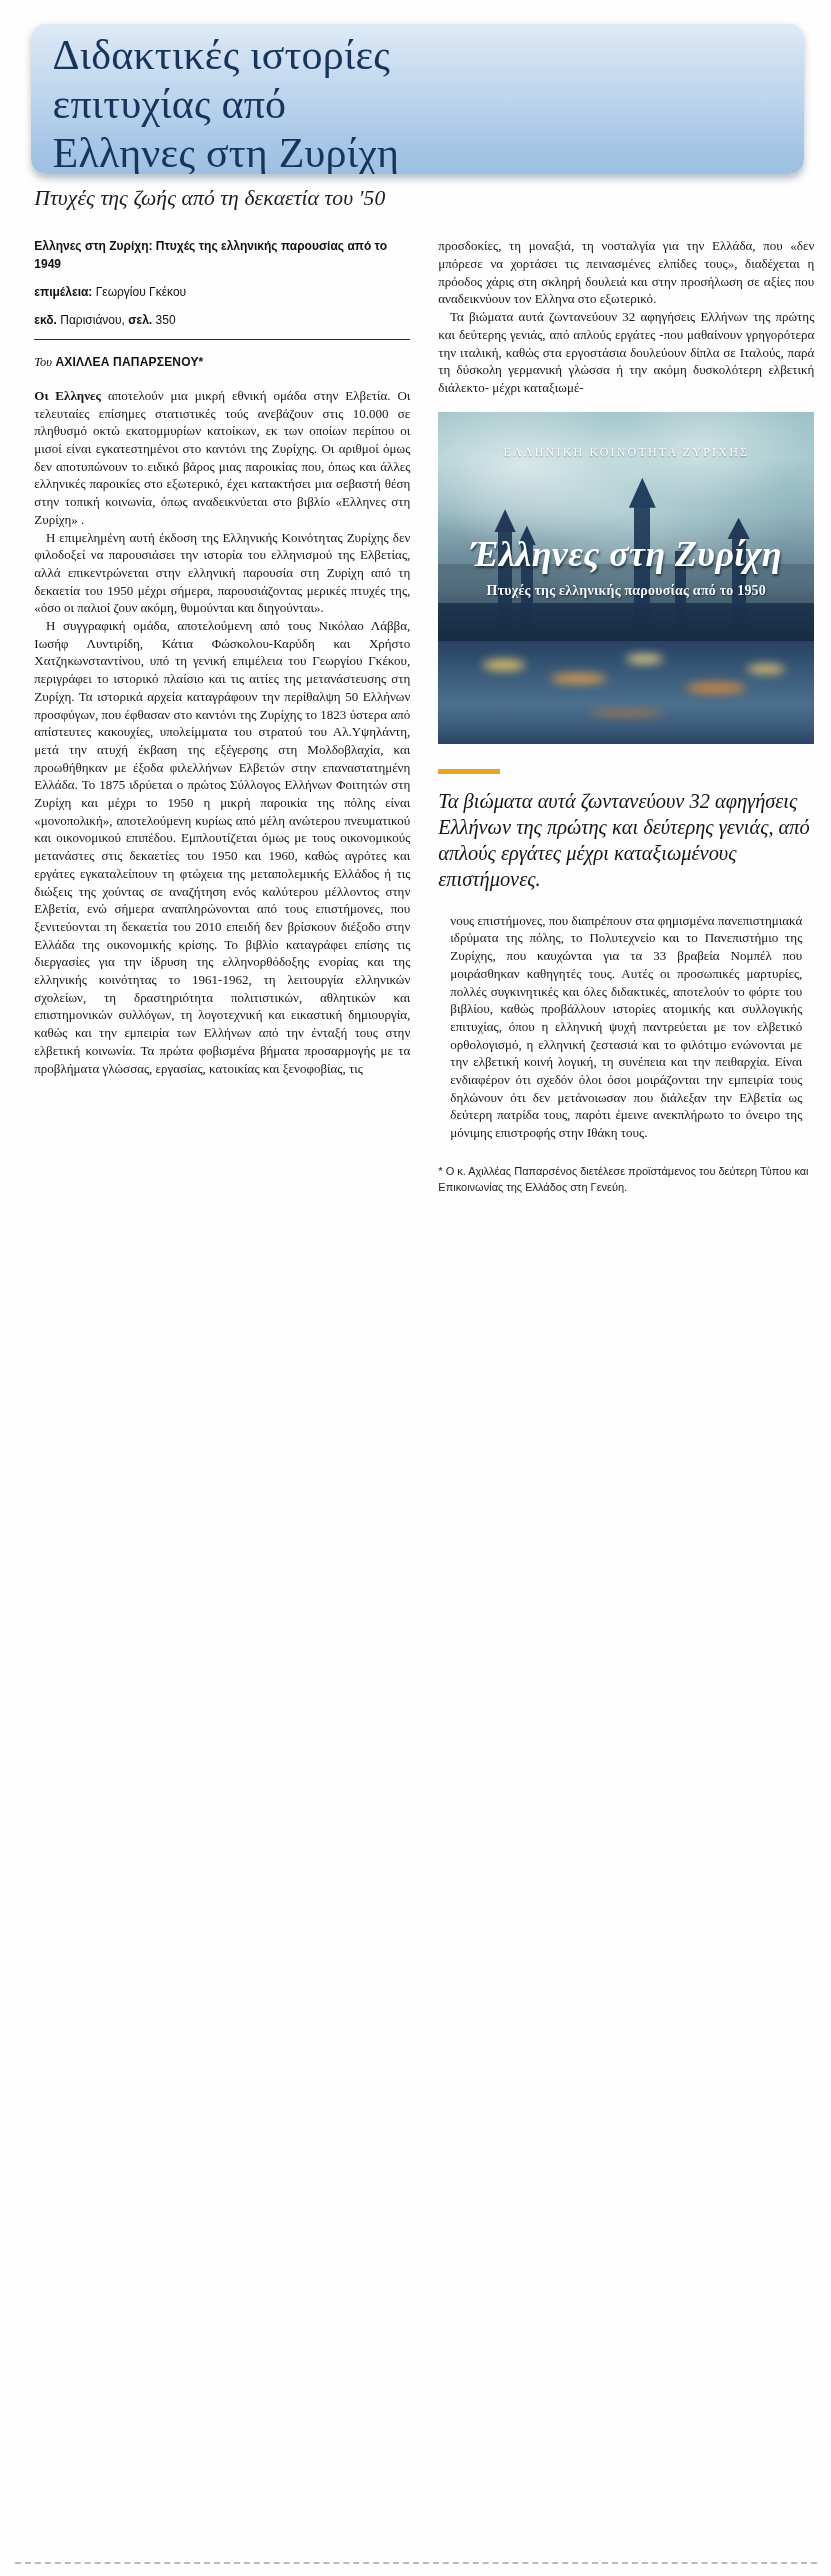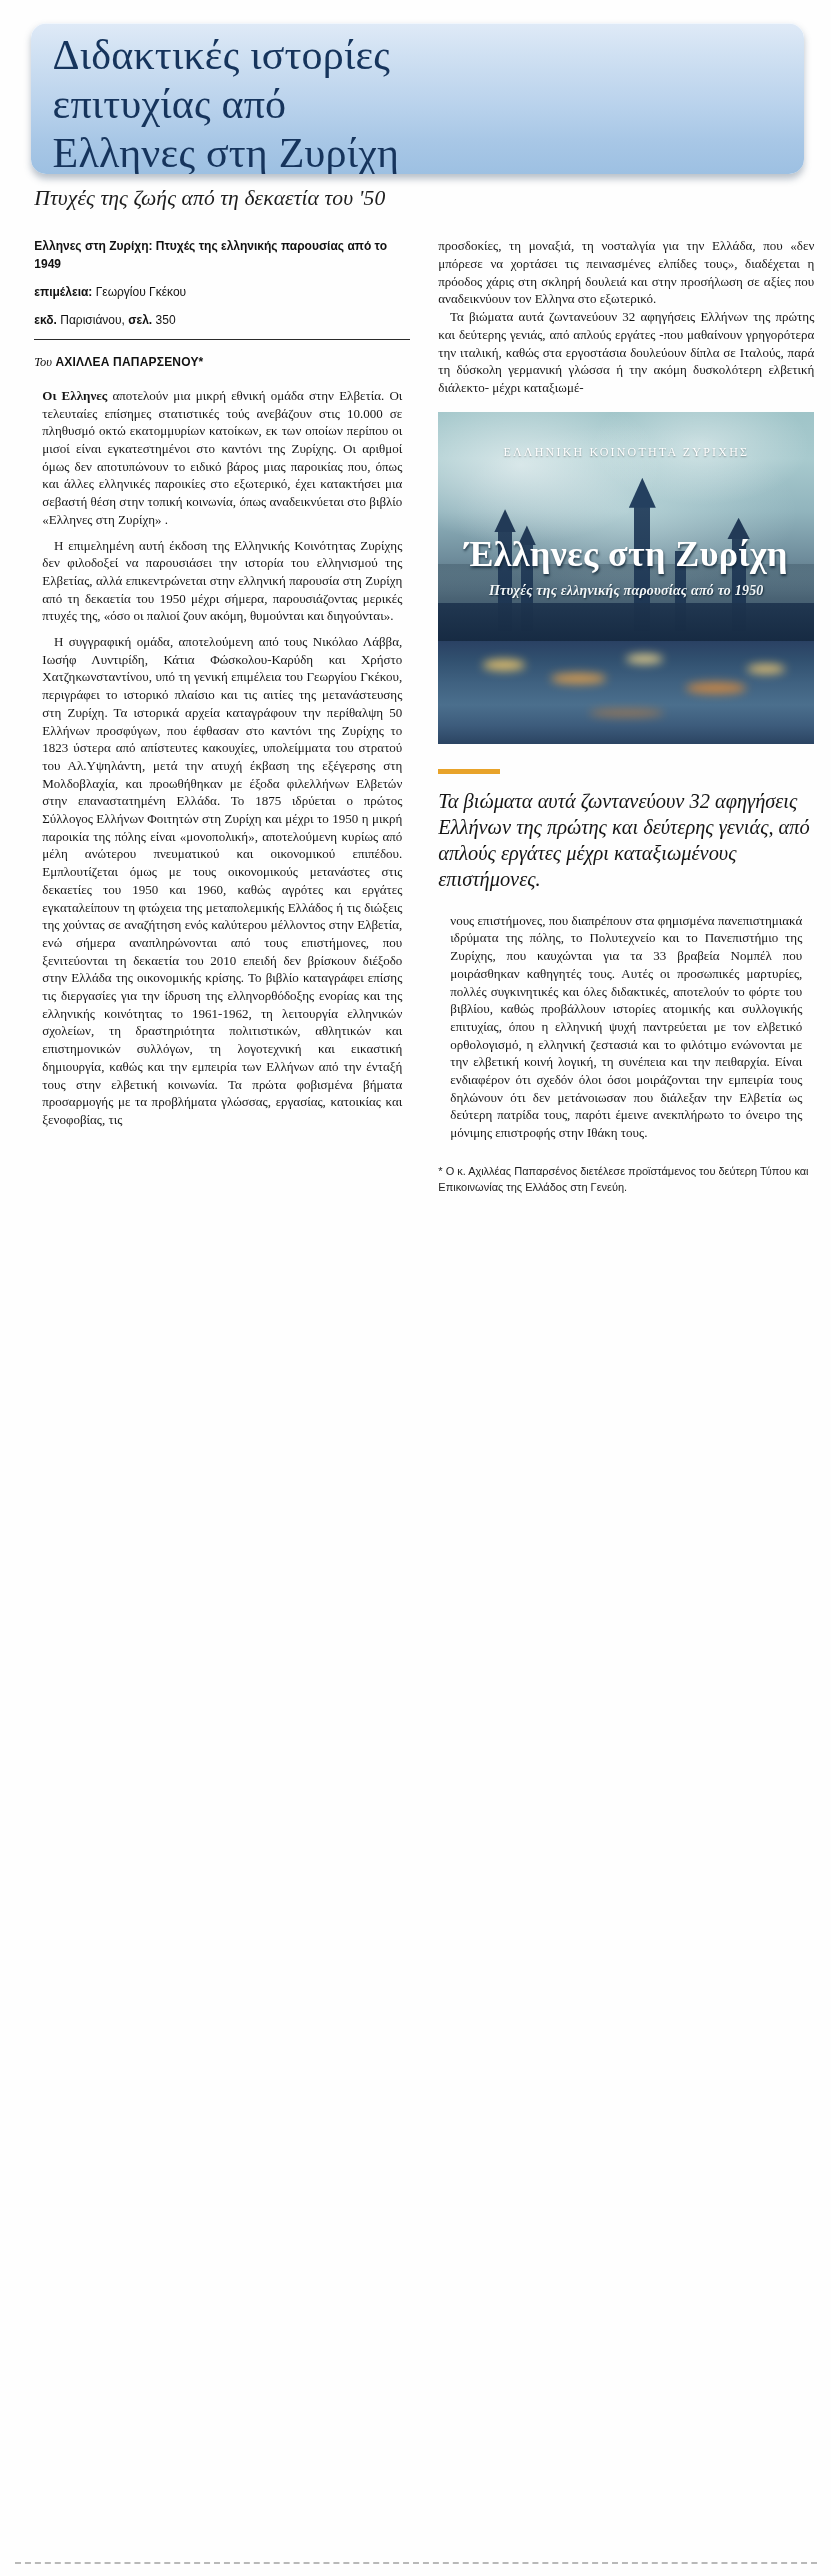--- a/index.html
+++ b/index.html
@@ -97,21 +97,21 @@
 
   .bodytext{
     margin-top:16.6px;
     font-family:"Liberation Serif", serif;
     font-size:13px;
     line-height:17.7px;
     color:#161616;
     text-align:justify;
     hyphens:auto;
   }
-  .bodytext p{margin:8px;}
+  .bodytext p{margin:0;}
   .bodytext p + p{text-indent:11.6px;}
   .bodytext .lead{font-weight:bold;}
 
   
   .rcol-top{
     font-family:"Liberation Serif", serif;
     font-size:13px;
     line-height:17.7px;
     color:#161616;
     text-align:justify;
@@ -176,29 +176,29 @@
 
   .cover .c-pub{
     position:absolute;top:33px;left:0;right:0;text-align:center;
     font-family:"Liberation Serif", serif;
     font-size:12px;letter-spacing:2.2px;color:#ffffff;
     text-shadow:0 0.8px 1.7px rgba(0,0,0,.35);
   }
   .cover .c-title{
     position:absolute;top:121px;left:0;right:0;text-align:center;
     font-family:"Liberation Serif", serif;
-    font-weight:bold;
+    font-style:italic;font-weight:bold;
     font-size:36px;color:#ffffff;
     text-shadow:0.8px 1.7px 2.5px rgba(10,30,45,.75);
     letter-spacing:0.4px;
   }
   .cover .c-sub{
     position:absolute;top:171px;left:0;right:0;text-align:center;
     font-family:"Liberation Serif", serif;
-    font-style:italic;font-weight:bold;
+    font-weight:bold;
     font-size:14px;color:#f2f6f7;
     text-shadow:0.8px 0.8px 1.7px rgba(10,30,45,.8);
     letter-spacing:0.2px;
   }
 
   
   .pq-rule{
     width:62px;height:5.8px;background:#e8a32a;margin:25px 0 13.3px 0;
   }
   .pullquote{

